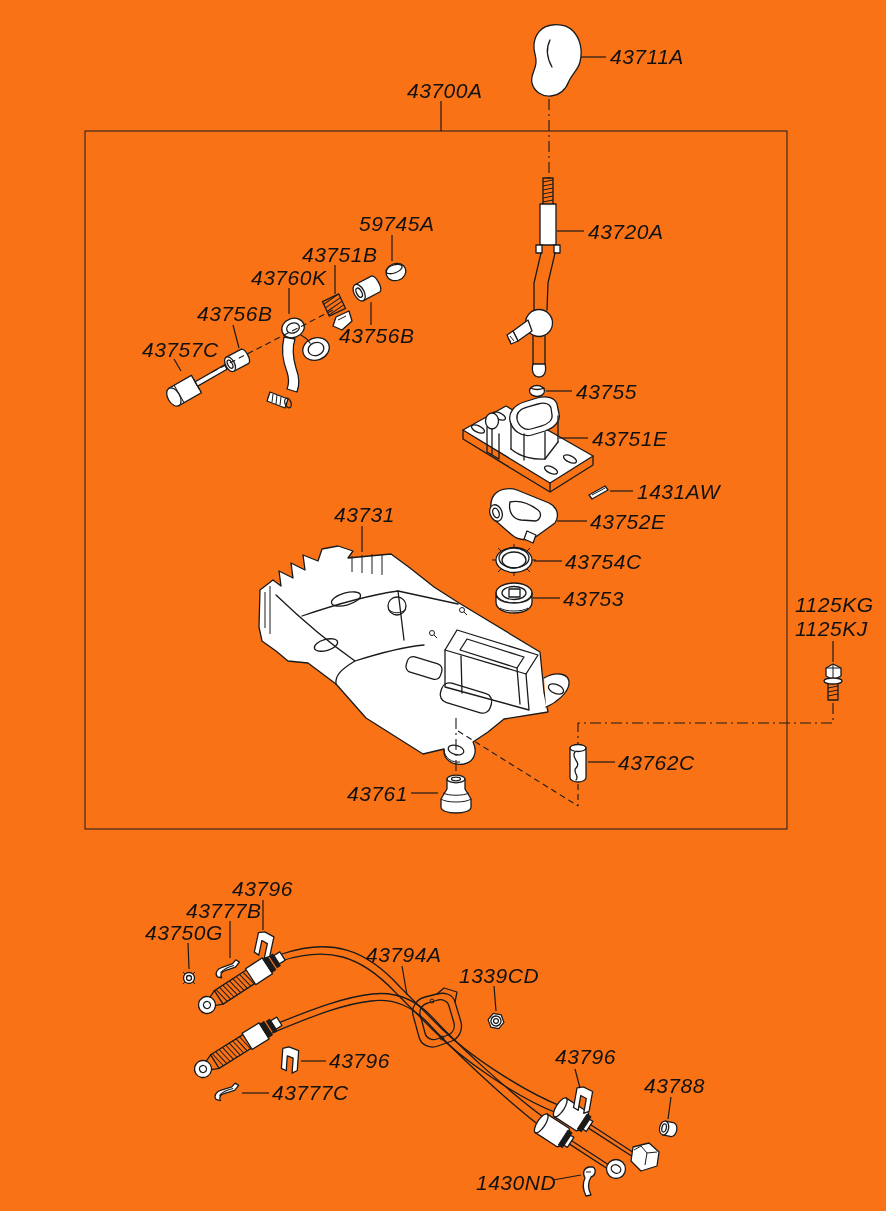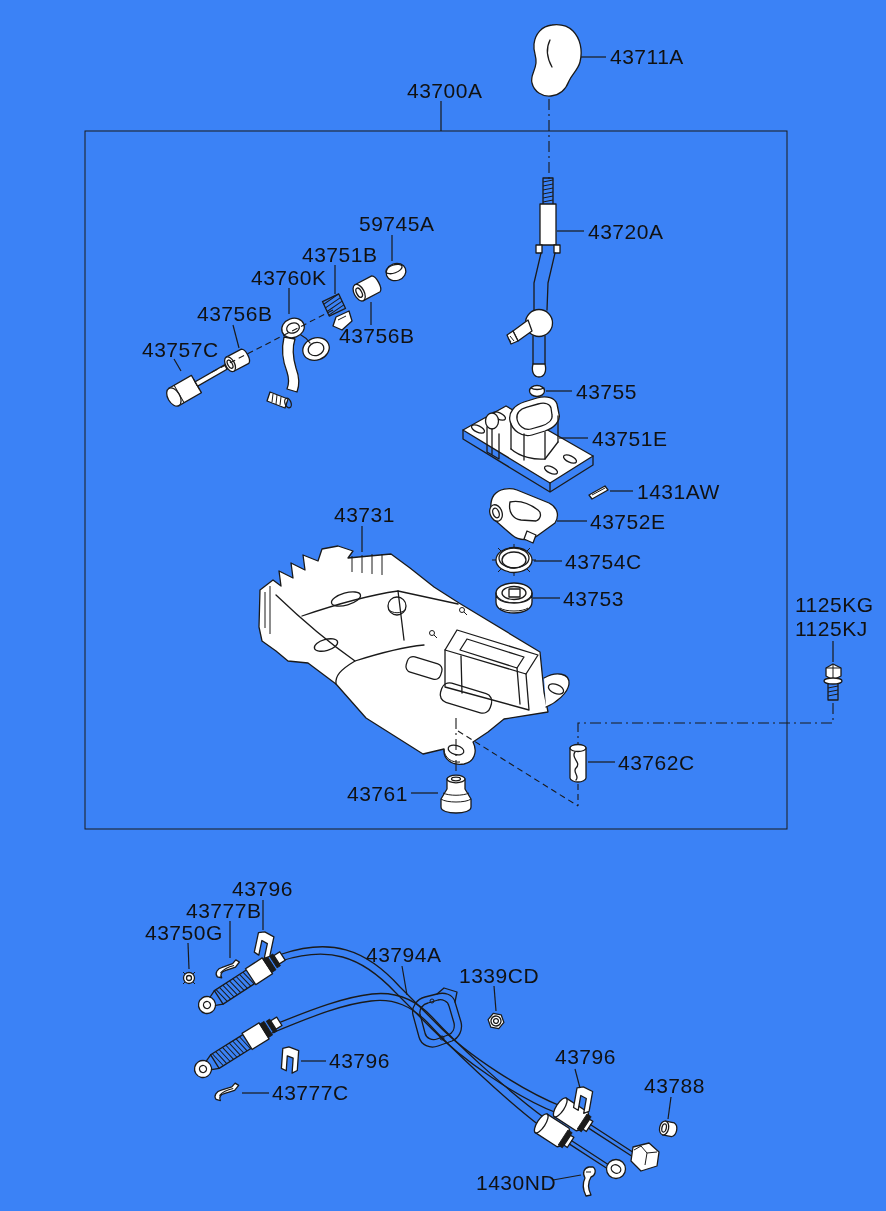--- a/index.html
+++ b/index.html
@@ -1,17 +1,17 @@
 <!DOCTYPE html>
 <html><head>
 <meta charset="utf-8">
 <style>
   html,body{margin:0;padding:0;background:#fff;}
-  .stage{position:relative;width:886px;height:1211px;background:#3b82f6;overflow:hidden;
-         font-family:"Liberation Sans", sans-serif;}
+  .stage{position:relative;width:886px;height:1211px;background:#f97316;overflow:hidden;
+         font-family:"Liberation Sans", sans-serif;font-style:italic;}
   svg{display:block}
   .ln{fill:none;stroke:#1a1a1a;stroke-width:1.3;stroke-linejoin:round;stroke-linecap:round;}
   .lnw{fill:#ffffff;stroke:#1a1a1a;stroke-width:1.3;stroke-linejoin:round;stroke-linecap:round;}
   .thin{fill:none;stroke:#1a1a1a;stroke-width:1;}
   .leader{fill:none;stroke:#1a1a1a;stroke-width:1.2;}
   .dashdot{fill:none;stroke:#1a1a1a;stroke-width:1.1;stroke-dasharray:11 4 2 4;}
   .dashed{fill:none;stroke:#1a1a1a;stroke-width:1.1;stroke-dasharray:6 4;}
   .dark{fill:#1a1a1a;stroke:#1a1a1a;stroke-width:0.8;}
   text.part{font-family:"Liberation Sans", sans-serif;font-size:21px;fill:#111;letter-spacing:.5px;}
 </style>

